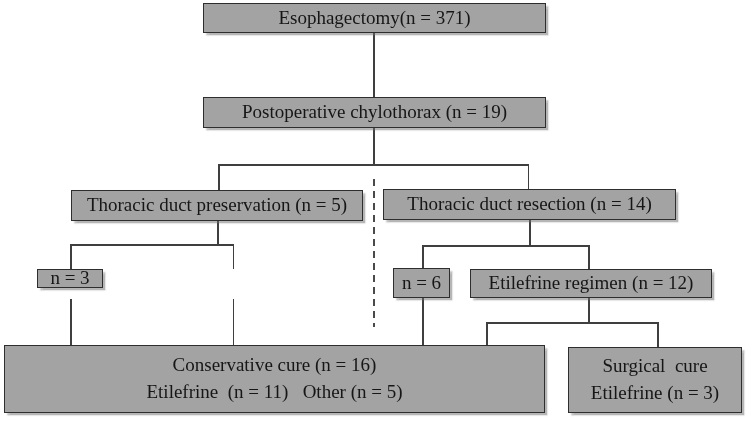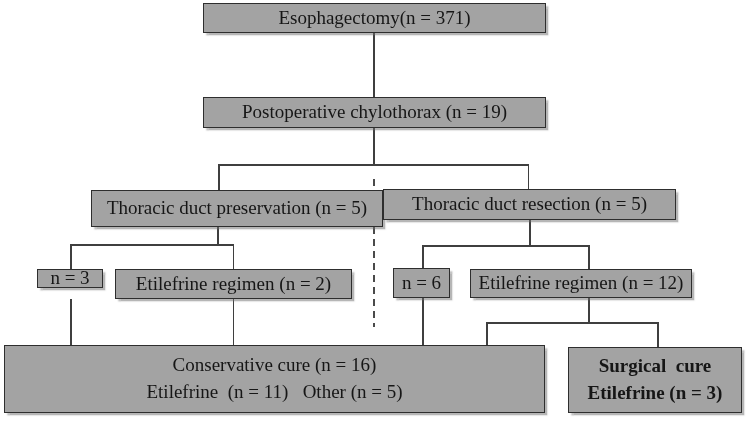--- a/index.html
+++ b/index.html
@@ -77,35 +77,34 @@
   <div class="hline" style="left:486px; top:322px; width:172px;"></div>
   <div class="vline" style="left:486px; top:322px; height:23px;"></div>
   <div class="vline" style="left:657px; top:322px; height:26px;"></div>
 
   <div class="dashed" style="left:372.5px; top:179px; height:148px;"></div>
 
   <div class="node" style="left:203px; top:3px; width:343px; height:30px;">Esophagectomy(n = 371)</div>
 
   <div class="node" style="left:203px; top:97px; width:343px; height:31px;">Postoperative chylothorax (n = 19)</div>
 
-  <div class="node" style="left:71px; top:190px; width:292px; height:37px;margin-left:20px;">Thoracic duct preservation (n = 5)</div>
+  <div class="node" style="left:71px; top:190px; width:292px; height:31px;">Thoracic duct preservation (n = 5)</div>
 
-  <div class="node" style="left:383px; top:189px; width:293px; height:31px;">Thoracic duct resection (n = 5)</div>
+  <div class="node" style="left:383px; top:189px; width:293px; height:31px;">Thoracic duct resection (n = 14)</div>
 
   <div class="node" style="left:37px; top:269px; width:66px; height:19px;">n = 3</div>
 
-  <div class="node" style="left:115px; top:269px; width:237px; height:30px;">Etilefrine regimen (n = 2)</div>
 
   <div class="node" style="left:393px; top:268px; width:57px; height:30px;">n = 6</div>
 
-  <div class="node" style="left:470px; top:269px; width:222px; height:29px;">Etilefrine regimen (n = 12)</div>
+  <div class="node" style="left:470px; top:269px; width:242px; height:29px;">Etilefrine regimen (n = 12)</div>
 
   <div class="node multiline" style="left:4px; top:345px; width:541px; height:68px;">
     <span class="node-line">Conservative cure (n = 16)</span>
     <span class="node-line">Etilefrine  (n = 11)   Other (n = 5)</span>
   </div>
 
-  <div class="node multiline" style="left:568px; top:347px; width:174px; height:66px;font-weight:bold;">
+  <div class="node multiline" style="left:568px; top:347px; width:174px; height:66px;">
     <span class="node-line">Surgical  cure</span>
     <span class="node-line">Etilefrine (n = 3)</span>
   </div>
 
 </div>
 
 </body></html>

